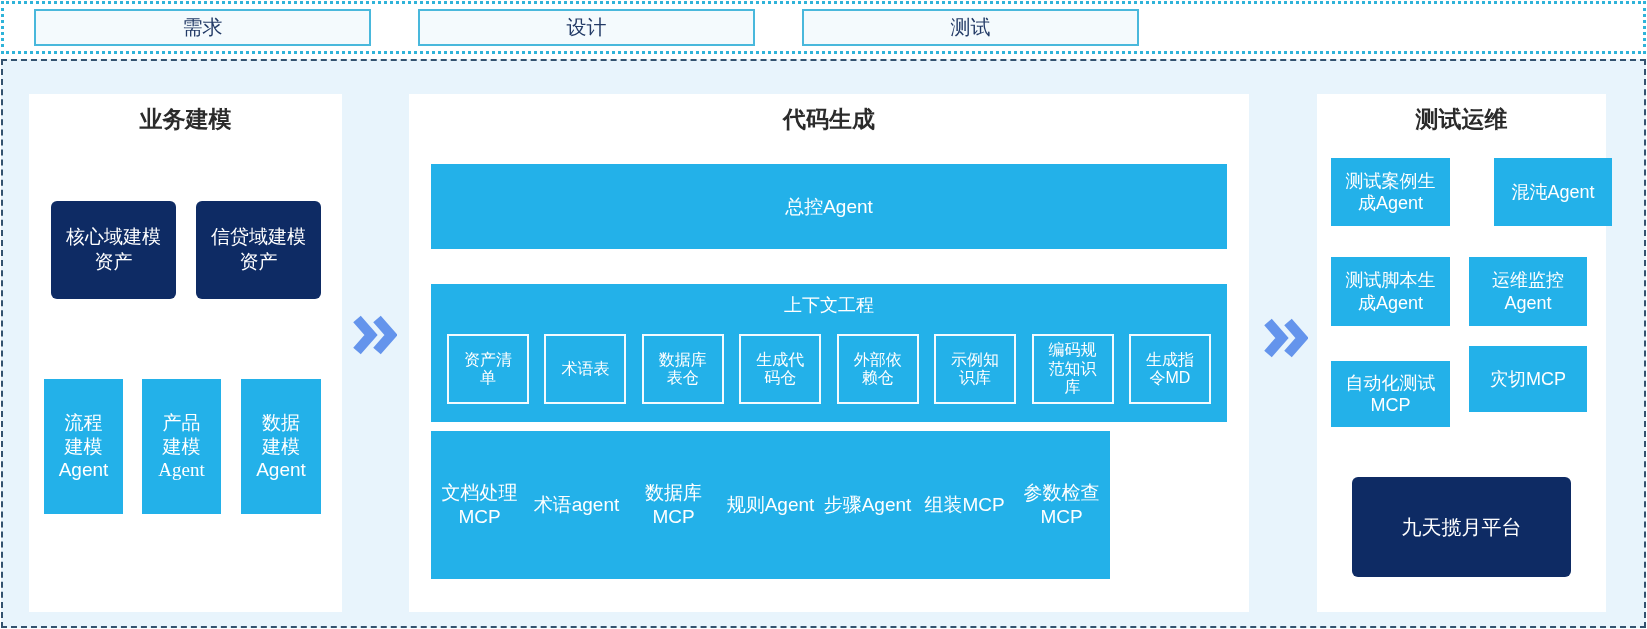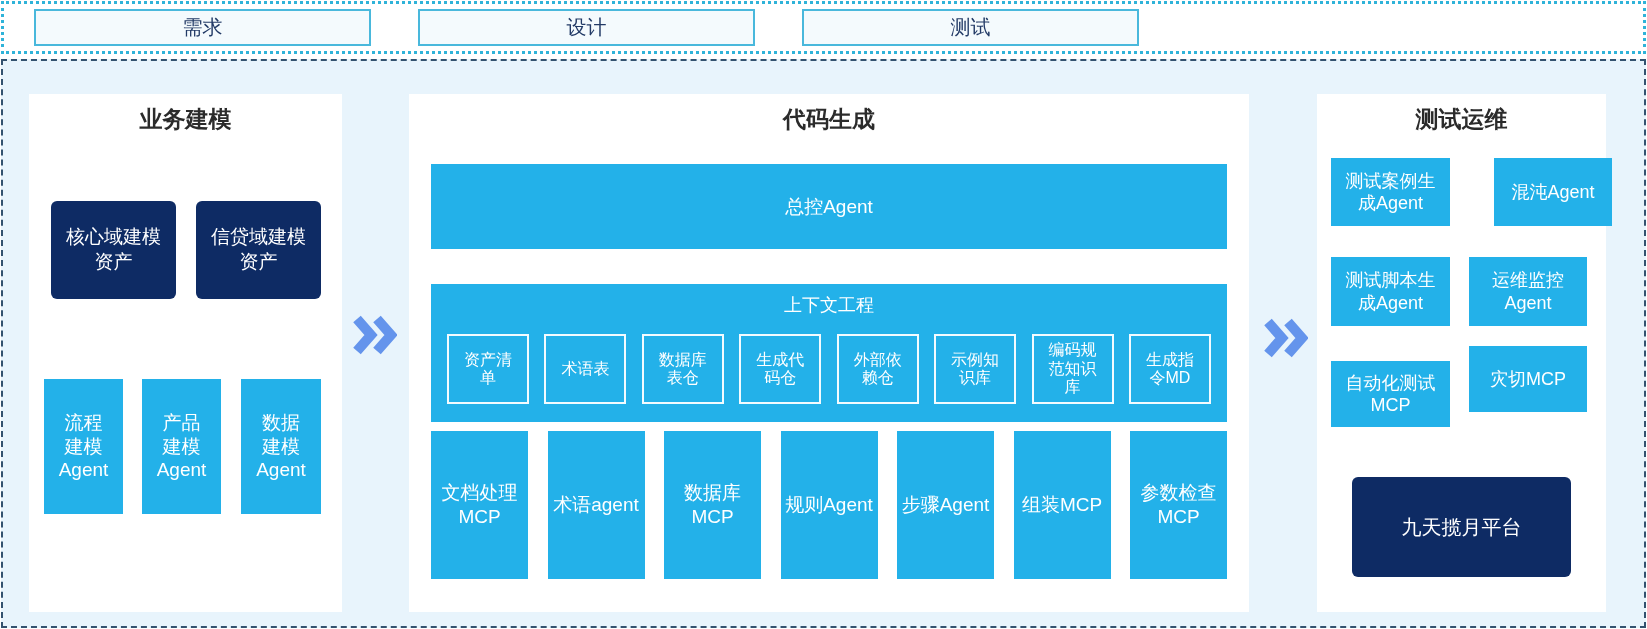--- a/index.html
+++ b/index.html
@@ -67,21 +67,21 @@
   }
   .context-item {
     width:82px; height:70px; box-sizing:border-box;
     border:2px solid #f2fbff; color:#ffffff;
     display:flex; align-items:center; justify-content:center; text-align:center;
     font-size:16px; line-height:1.15; white-space:pre-line;
   }
 
   .mcp-row {
     position:absolute; left:22px; top:337px; width:796px; height:148px;
-    display:flex; justify-content:space-between;
+    display:flex; 
   }
   .mcp-box {
     width:97px; height:148px; background:#23b1e9; color:#ffffff;
     display:flex; align-items:center; justify-content:center; text-align:center;
     font-size:19px; line-height:1.25; white-space:pre-line;
   }
 
   .bm-asset { top:107px; width:125px; height:98px; font-size:19px; }
   .bm-agent { top:285px; height:135px; font-size:19px; }
 
@@ -103,21 +103,21 @@
 
     <div class="panel panel-left">
       <div class="panel-title">业务建模</div>
       <div class="navybox bm-asset" style="left:22px;">核心域建模
 资产</div>
       <div class="navybox bm-asset" style="left:167px;">信贷域建模
 资产</div>
       <div class="bluebox bm-agent" style="left:15px;width:79px;">流程
 建模
 Agent</div>
-      <div class="bluebox bm-agent" style="left:113px;width:79px;">产品
+      <div class="bluebox bm-agent" style="left:113px;width:79px;font-family:Liberation Serif, serif;">产品
 建模
 Agent</div>
       <div class="bluebox bm-agent" style="left:212px;width:80px;">数据
 建模
 Agent</div>
     </div>
 
     <div class="chevron" style="left:350px; top:254px;">
       <svg width="44" height="40" viewBox="0 0 44 40">
         <path d="M4 4 L18 20 L4 36" fill="none" stroke="#6494ec" stroke-width="10"></path>

